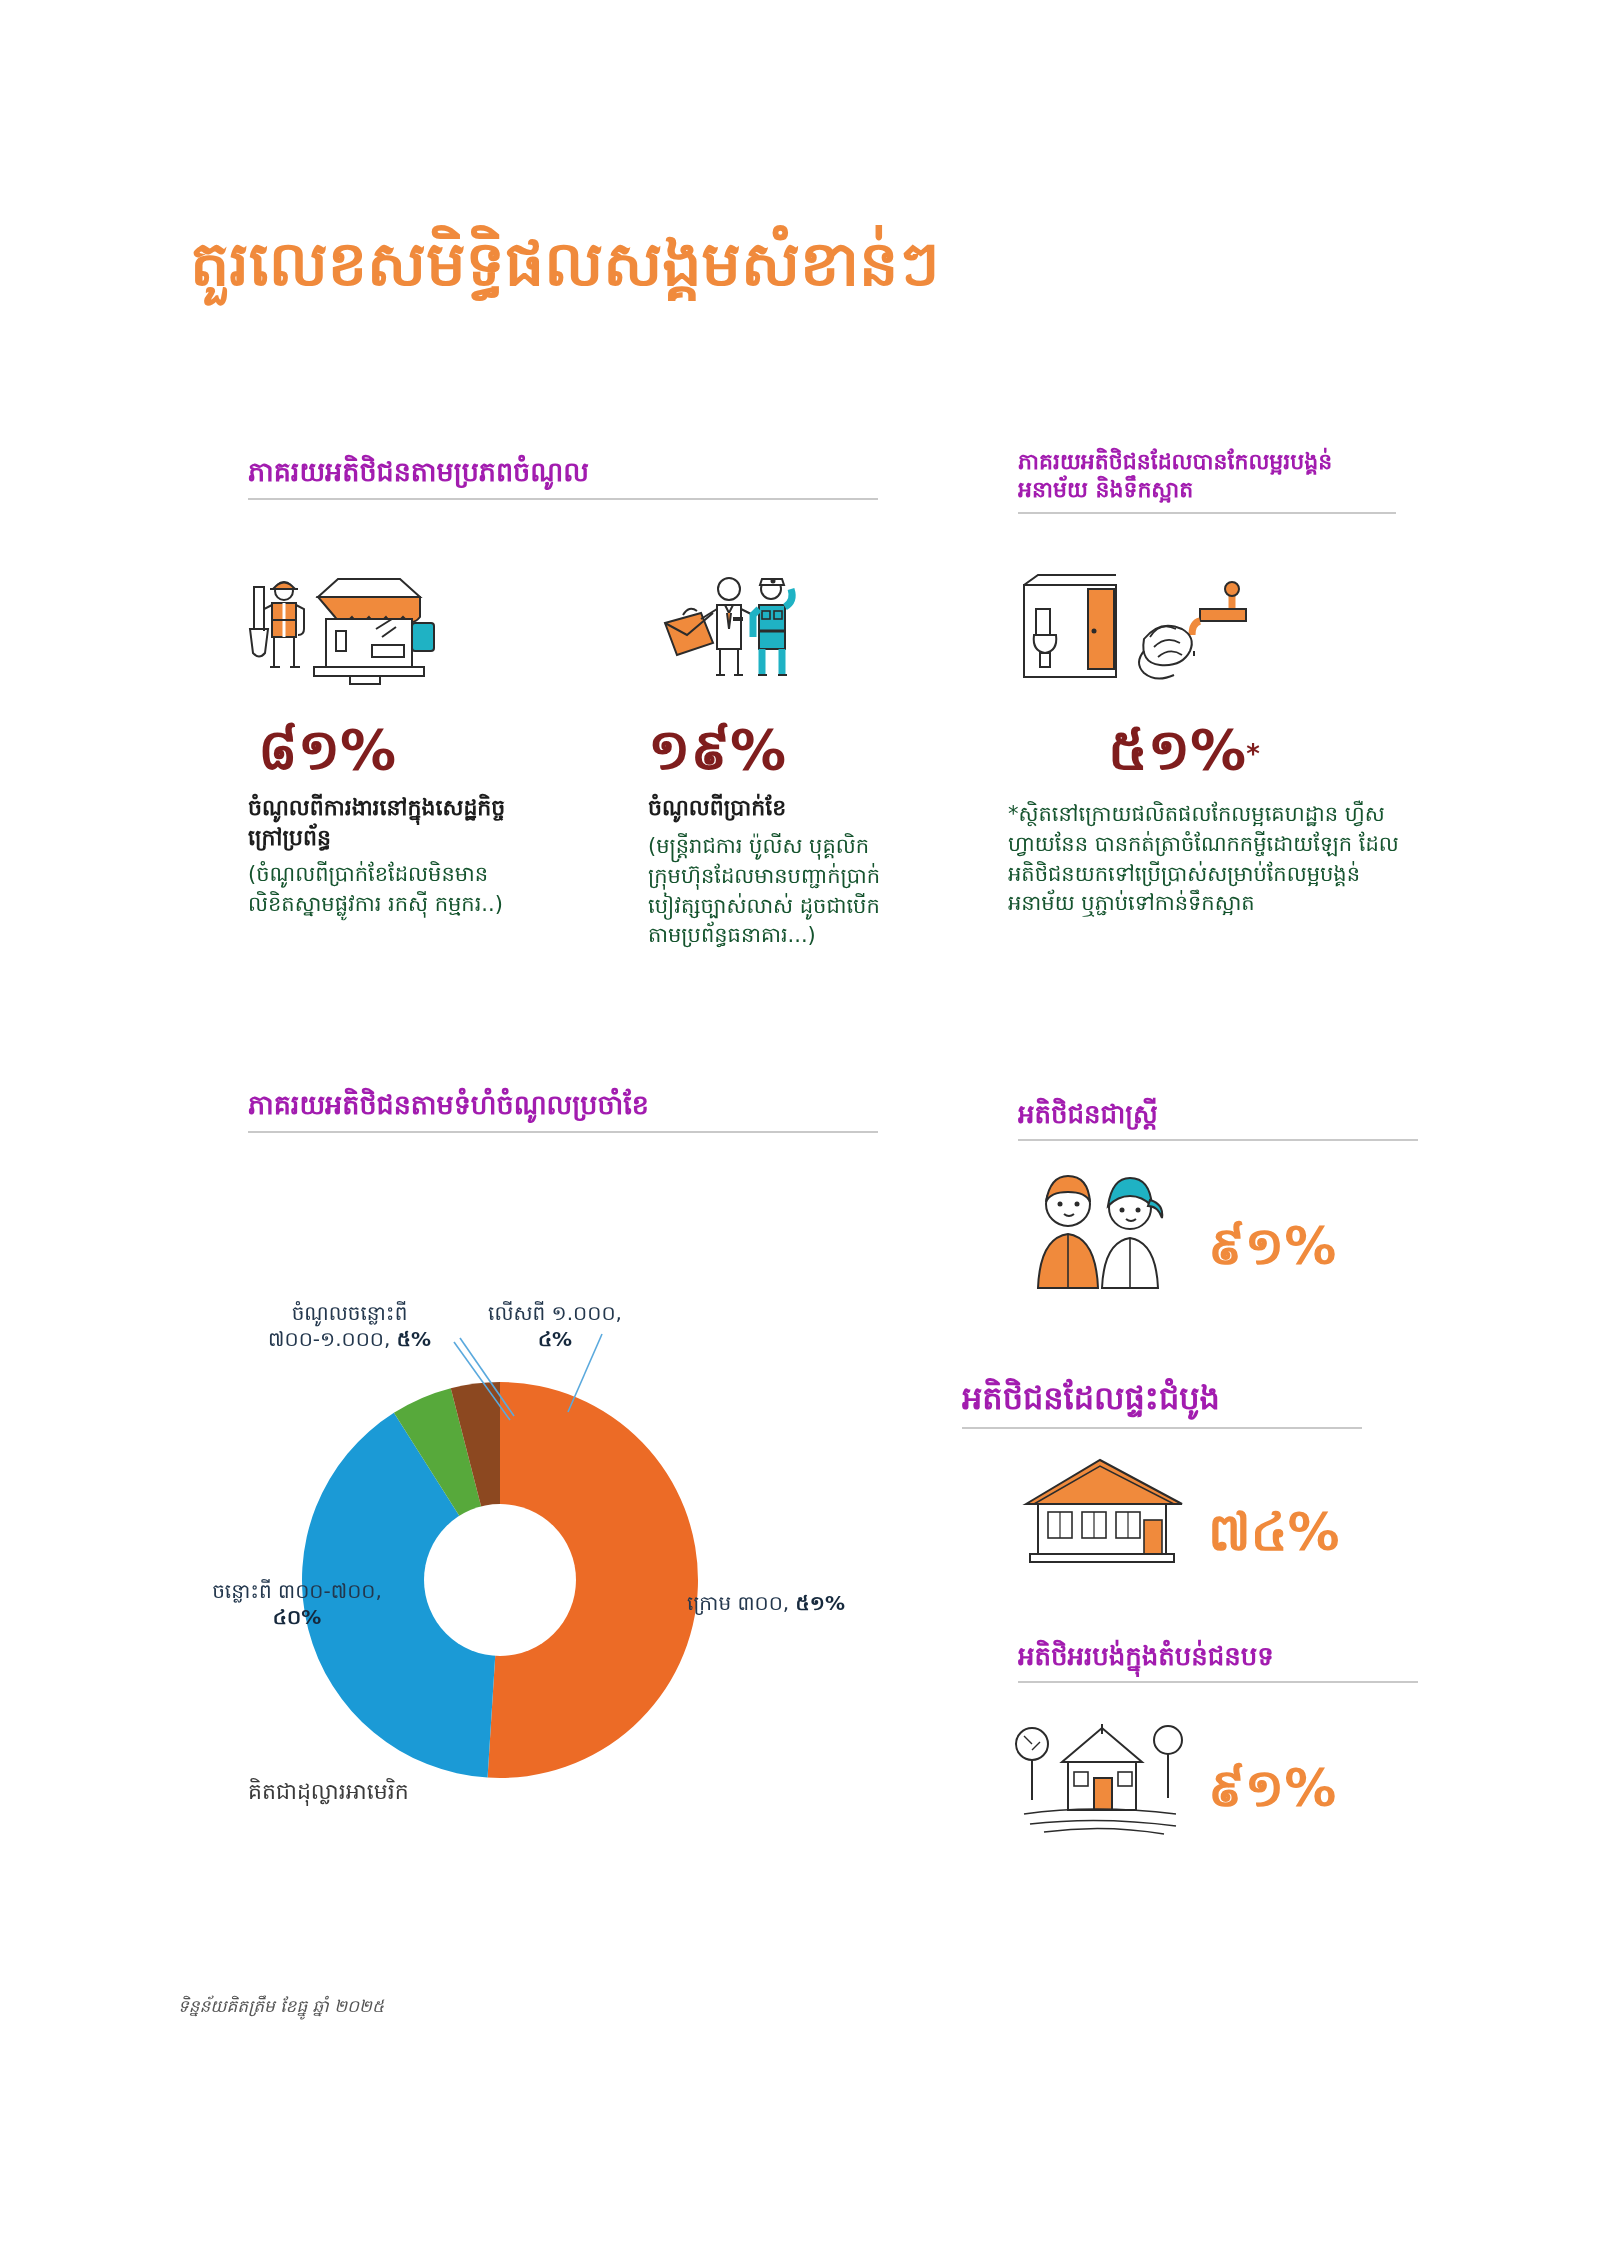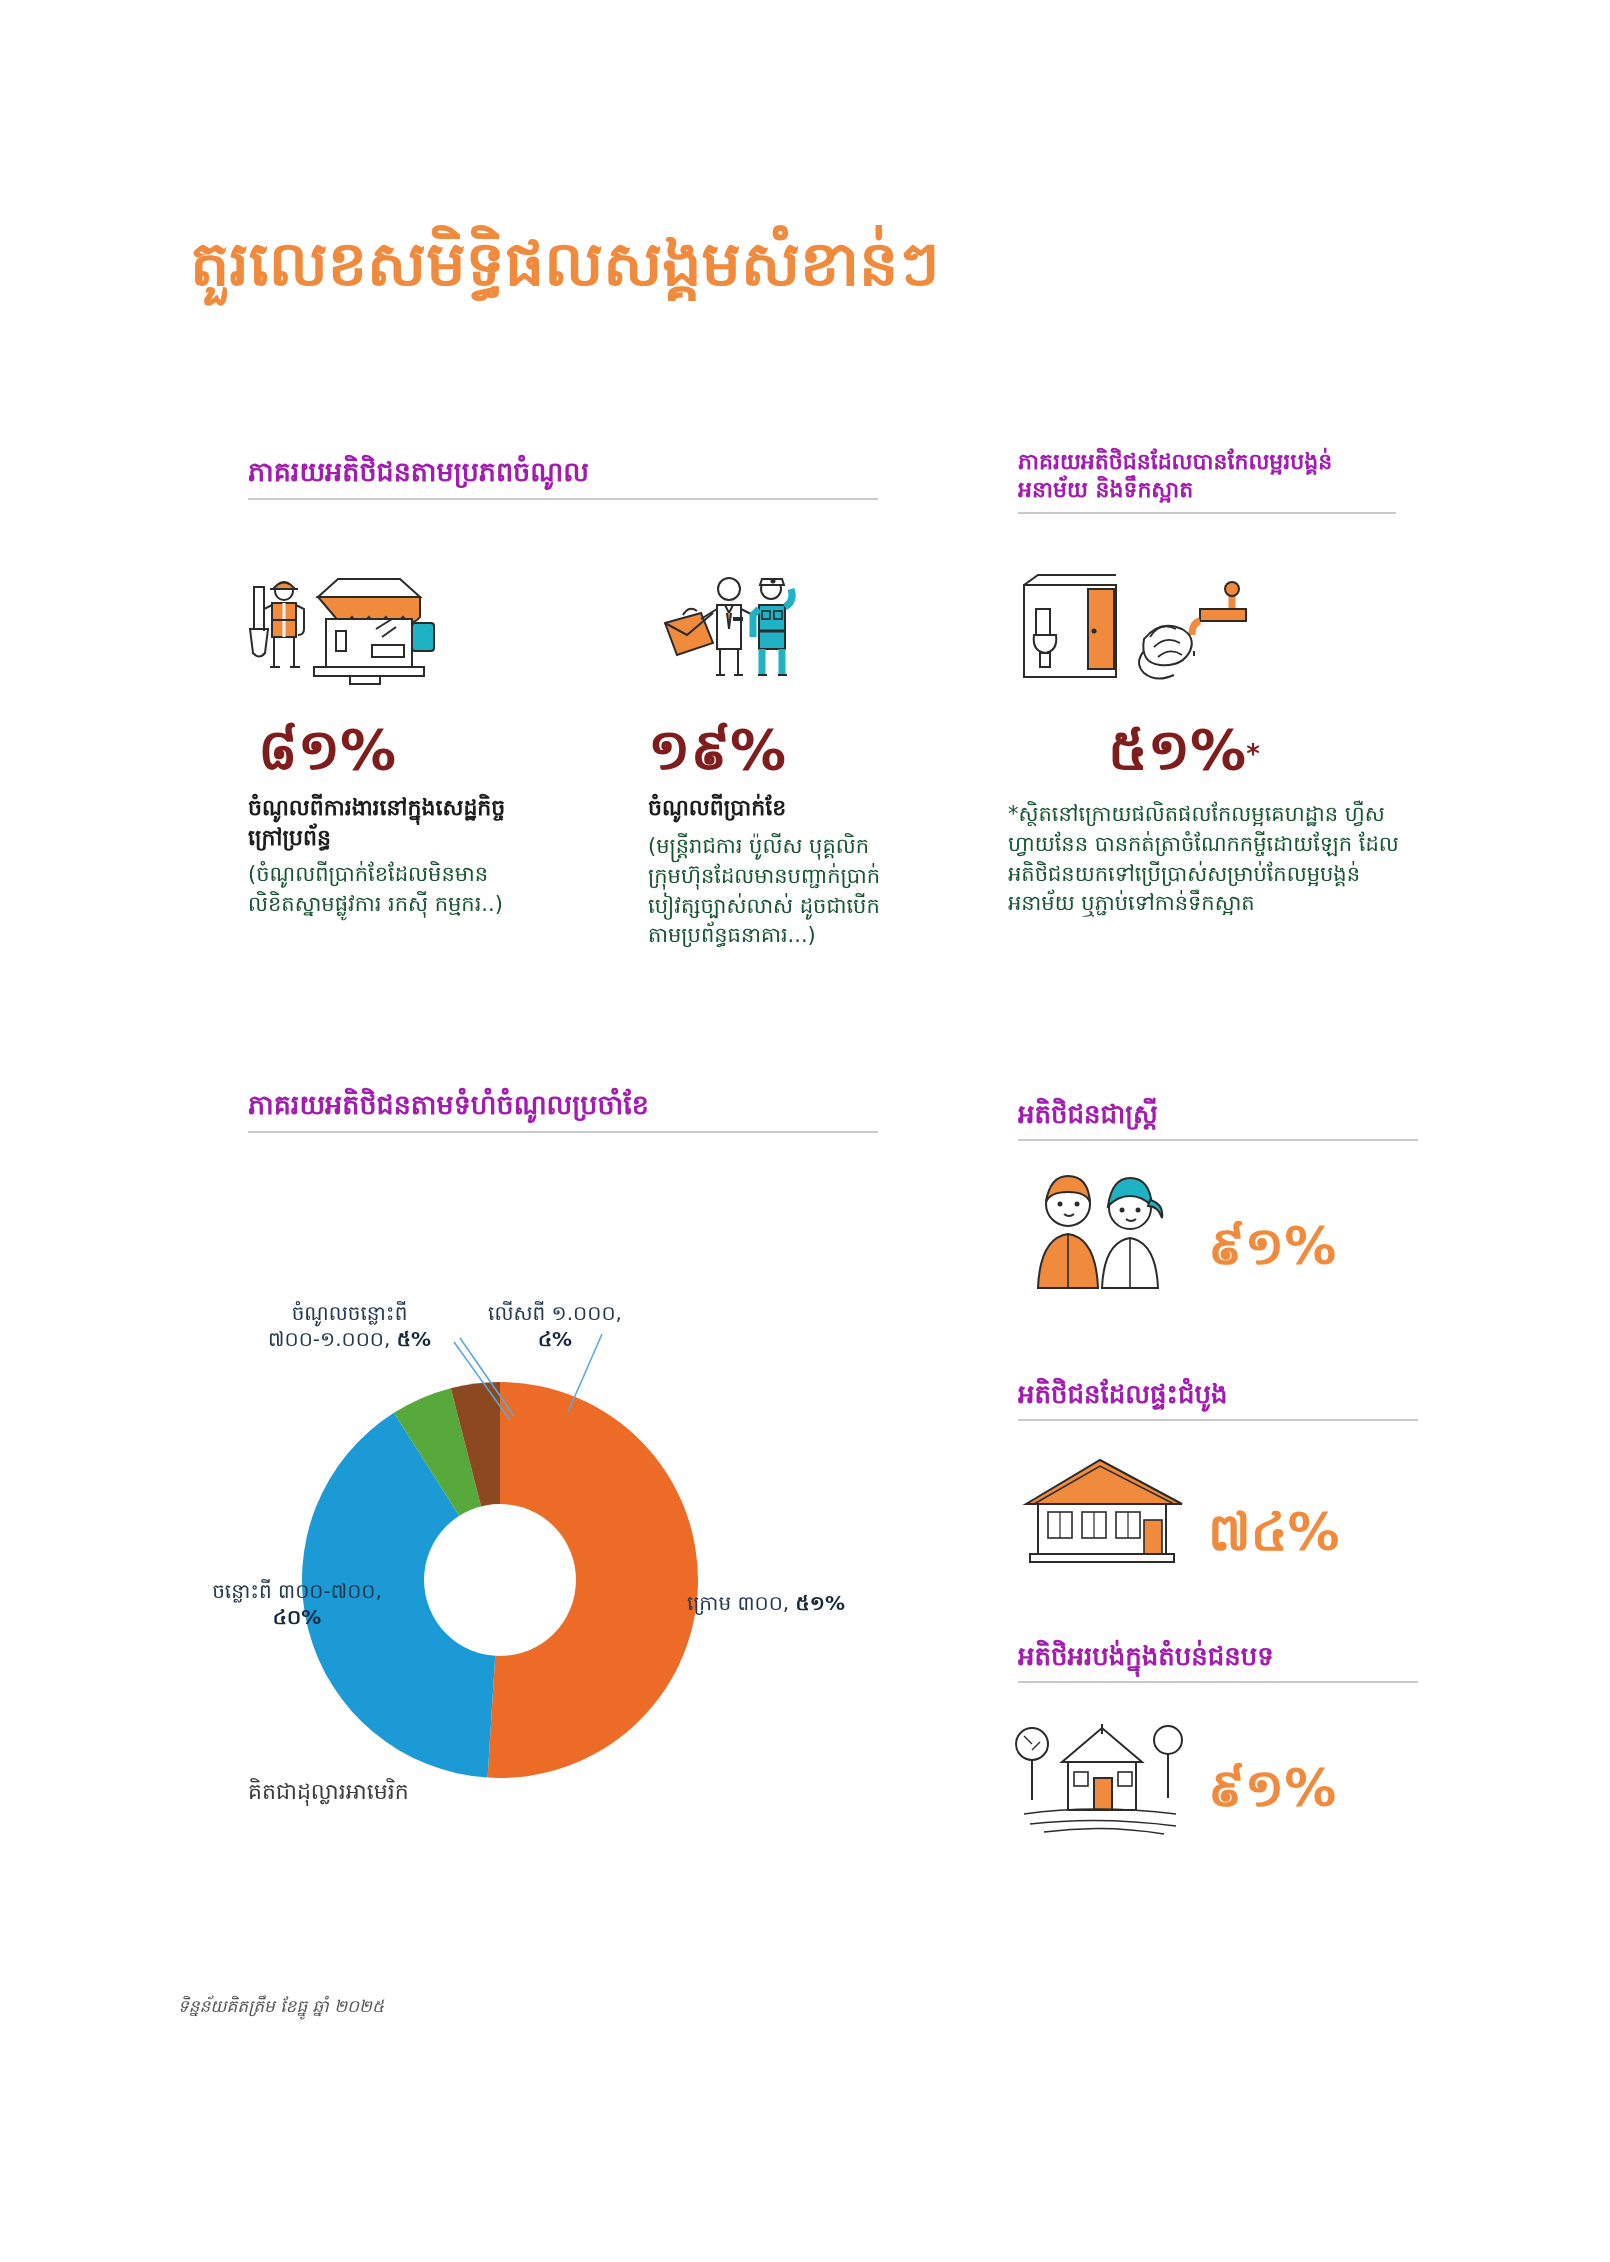--- a/index.html
+++ b/index.html
@@ -289,21 +289,21 @@
       <path d="M128 30 q14 4 12 18 q-4 -12 -14 -12z" fill="#1fb2c4" stroke="#2b2b2b" stroke-width="2"></path>
       <circle cx="100" cy="40" r="2.5" fill="#2b2b2b"></circle>
       <circle cx="116" cy="40" r="2.5" fill="#2b2b2b"></circle>
       <path d="M104 49 q5 4 10 0" fill="none" stroke="#2b2b2b" stroke-width="2"></path>
       <path d="M80 118 q2 -46 28 -50 q26 4 28 50z" fill="#fff" stroke="#2b2b2b" stroke-width="2"></path>
       <path d="M108 68 v50" stroke="#2b2b2b" stroke-width="1.6"></path>
     </svg>
   </div>
   <div class="stat-pct" style="position:absolute; left:1208px; top:1200px;">៩១%</div>
 
-  <div class="sec-head" style="left:1018px; top:1378px; width:400px; font-size:26px;">
+  <div class="sec-head" style="left:962px; top:1378px; width:400px; font-size:32px;">
     <div>អតិថិជនដែលផ្ទះជំបូង</div>
     <div class="rule"></div>
   </div>
   <div style="position:absolute; left:1014px; top:1452px; width:180px; height:120px;">
     <svg width="180" height="120" viewBox="0 0 180 120">
       <path d="M12 52 L86 8 L168 52 z" fill="#f08a3c" stroke="#2b2b2b" stroke-width="2"></path>
       <path d="M20 52 L86 14 L160 52" fill="none" stroke="#2b2b2b" stroke-width="1.5"></path>
       <rect x="24" y="52" width="128" height="50" fill="#fff" stroke="#2b2b2b" stroke-width="2"></rect>
       <rect x="34" y="60" width="24" height="26" fill="none" stroke="#2b2b2b" stroke-width="1.6"></rect>
       <rect x="68" y="60" width="24" height="26" fill="none" stroke="#2b2b2b" stroke-width="1.6"></rect>

